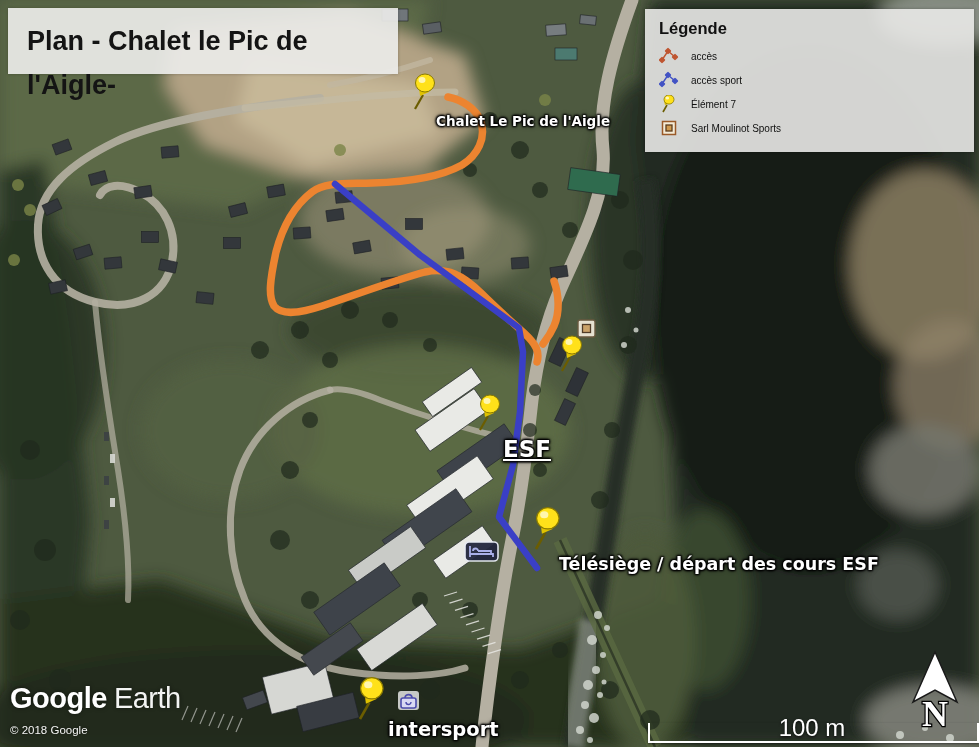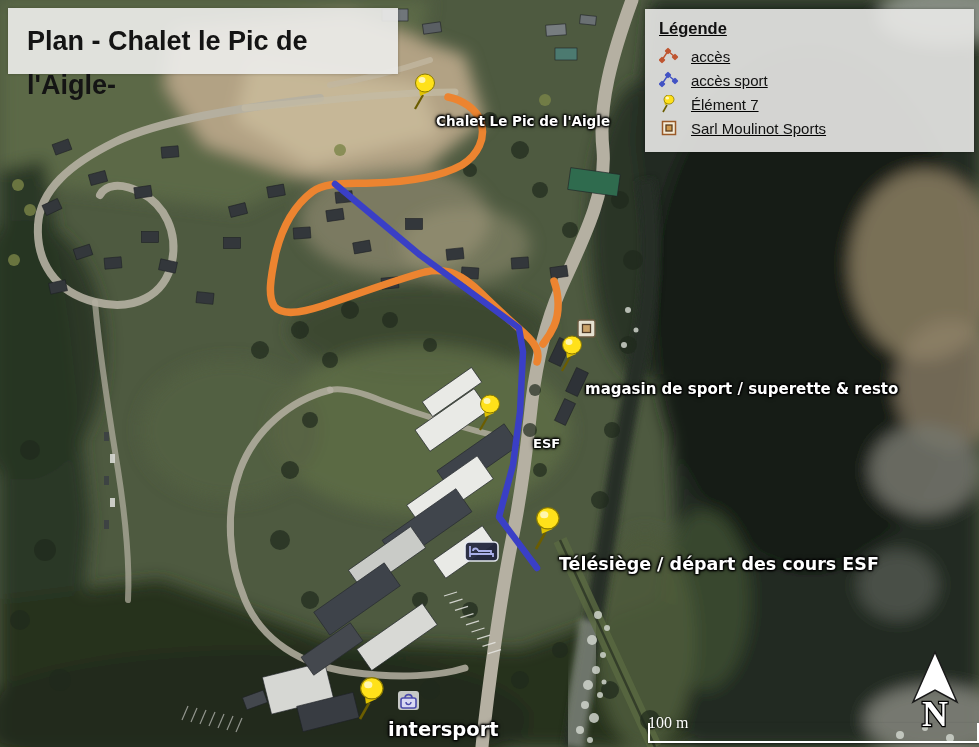--- a/index.html
+++ b/index.html
@@ -4,41 +4,41 @@
 <style>
   html,body{margin:0;padding:0;background:#222;}
   #stage{position:relative;width:979px;height:747px;overflow:hidden;
          font-family:"Liberation Sans",sans-serif;background:#4e5a40;}
   #stage svg.layer{position:absolute;left:0;top:0;width:979px;height:747px;}
   .map-label{position:absolute;color:#fff;font-weight:bold;white-space:nowrap;
     font-family:"DejaVu Sans","Liberation Sans",sans-serif;
     text-shadow:-1px -1px 2px #000,1px -1px 2px #000,-1px 1px 2px #000,1px 1px 2px #000,0 0 5px rgba(0,0,0,.85);margin-top:42px;}
   #label-chalet{left:436px;top:71px;font-size:13.5px;}
   #label-magasin{left:585px;top:338px;font-size:15px;}
-  #label-esf{left:533px;top:394px;font-size:13px;}
+  #label-esf{left:503px;top:394px;font-size:23px;text-decoration:underline;}
   #label-telesiege{left:559px;top:512px;font-size:17.5px;text-align:right;}
   #label-intersport{left:388px;top:676px;font-size:19.5px;}
   #title-box{position:absolute;left:8px;top:8px;width:352px;height:44px;
     background:rgba(235,235,233,.92);padding:11px 19px;box-shadow:0 0 3px rgba(0,0,0,.25);}
   #title-box h1{margin:0;font-size:27px;line-height:44px;font-weight:bold;color:#141414;
     font-family:"Liberation Sans",sans-serif;letter-spacing:0;}
   #legend-box{position:absolute;left:645px;top:9px;width:303px;
-    background:rgba(233,233,231,.9);padding:10px 12px 12px 14px;box-shadow:0 0 3px rgba(0,0,0,.25);text-decoration:underline;}
+    background:rgba(233,233,231,.9);padding:10px 12px 12px 14px;box-shadow:0 0 3px rgba(0,0,0,.25);}
   #legend-box .legend-title{font-size:16.5px;font-weight:bold;color:#111;margin:0 0 6px 0;}
   .legend-row{display:flex;align-items:center;height:24px;}
   .legend-row .licon{width:20px;height:18px;flex:0 0 20px;margin-right:12px;}
-  .legend-row .ltext{font-size:15px;color:#111;}
+  .legend-row .ltext{font-size:10px;color:#111;}
   #attribution{position:absolute;left:10px;top:682px;color:#fff;}
   #ge-logo{font-size:29px;letter-spacing:-.5px;text-shadow:0 0 4px rgba(0,0,0,.5);}
   #ge-logo .brand{font-weight:bold;}
   #ge-logo .product{font-weight:normal;opacity:.95;margin-left:7px;}
   #copyright{font-size:11.5px;margin-top:9px;text-shadow:0 0 3px rgba(0,0,0,.7);opacity:.95;}
   #scalebar{position:absolute;left:648px;top:716px;width:328px;height:29px;}
-  #scalebar .scale-text{position:absolute;left:0;right:0;top:-2px;color:#fff;
-     font-size:16px;text-shadow:0 1px 3px rgba(0,0,0,.8);font-family:Liberation Serif, serif;}
+  #scalebar .scale-text{position:absolute;left:0;right:0;top:-2px;text-align:center;color:#fff;
+     font-size:24px;text-shadow:0 1px 3px rgba(0,0,0,.8);}
   #scalebar .bar{position:absolute;left:0;bottom:2px;width:327px;height:18px;
      border-left:2.5px solid #fff;border-right:2.5px solid #fff;border-bottom:2.5px solid #fff;
      box-shadow:0 1px 2px rgba(0,0,0,.5);}
 </style>
 </head>
 <body>
 
 <div id="stage">
 
   <svg class="layer" id="bg" viewBox="0 0 979 747">
@@ -282,21 +282,20 @@
       <ellipse cx="7" cy="-29" rx="3.5" ry="3" fill="#fff8c0" opacity=".9"></ellipse>
     </g>
 
     <g id="north-arrow" transform="translate(905,650)">
       <polygon points="30,2 52,52 30,40 8,52" fill="#ffffff" stroke="#1a1a1a" stroke-width="1.5"></polygon>
       <text x="30" y="76" text-anchor="middle" font-family="Liberation Serif, serif" font-size="36" font-weight="bold" fill="#ffffff" stroke="#000000" stroke-width="2.5" paint-order="stroke">N</text>
     </g>
   </svg>
 
   <div class="map-label" id="label-chalet">Chalet Le Pic de l'Aigle</div>
-  <div class="map-label" id="label-magasin">magasin de sport / superette &amp; resto</div>
   <div class="map-label" id="label-esf">ESF</div>
   <div class="map-label" id="label-telesiege">Télésiège / départ des cours ESF</div>
   <div class="map-label" id="label-intersport">intersport</div>
 
   <div id="title-box">
     <h1>Plan - Chalet le Pic de l'Aigle-</h1>
   </div>
 
   <div id="legend-box">
     <div class="legend-title">Légende</div>
@@ -339,19 +338,25 @@
 
     <div class="legend-row">
       <svg class="licon" viewBox="0 0 20 18">
         <rect x="3.5" y="2.5" width="13" height="13" stroke="#9a5a28" stroke-width="1.5" fill="#f4ebd6"></rect>
         <rect x="7" y="6" width="6" height="6" stroke="#5c3c1c" stroke-width="1.3" fill="#d09a50"></rect>
       </svg>
       <span class="ltext">Sarl Moulinot Sports</span>
     </div>
   </div>
 
+  <div id="attribution">
+    <div id="ge-logo">
+      <span class="brand">Google</span><span class="product">Earth</span>
+    </div>
+    <div id="copyright">© 2018 Google</div>
+  </div>
 
   <div id="scalebar">
     <div class="scale-text">100 m</div>
     <div class="bar"></div>
   </div>
 
 </div>
 
 </body></html>

